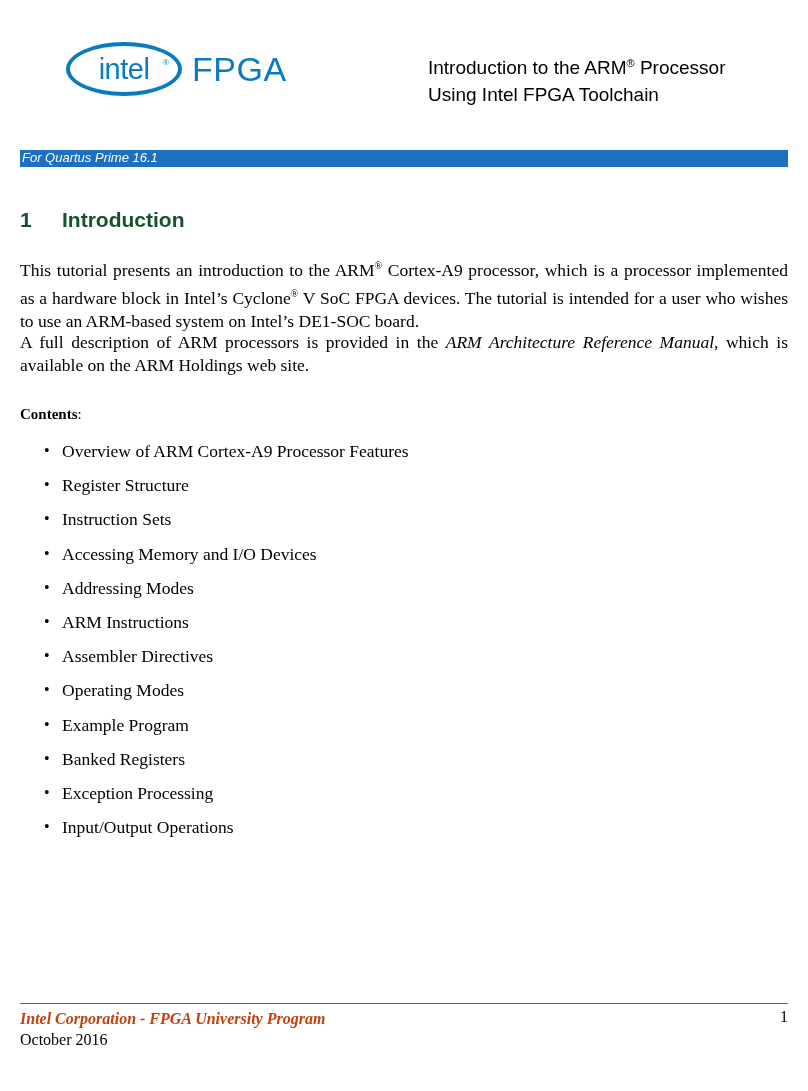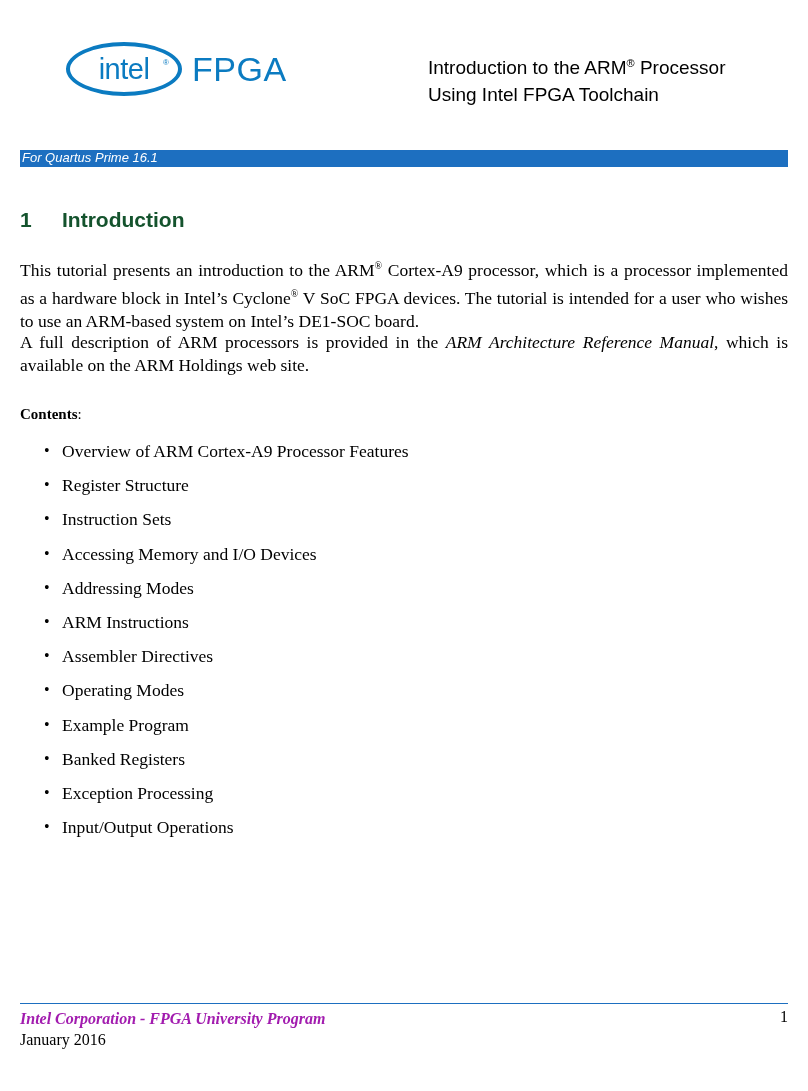--- a/index.html
+++ b/index.html
@@ -179,21 +179,21 @@
     background: #1d6fc0;
   }
   .footer-left {
     position: absolute;
     left: 20px;
     top: 1008px;
     font-size: 16px;
     line-height: 21px;
   }
   .footer-org {
-    color: #a21caf;
+    color: #c2410c;
     font-weight: bold;
     font-style: italic;
   }
   .footer-date {
     color: #000;
   }
   .footer-page {
     position: absolute;
     right: 20px;
     top: 1008px;
@@ -251,17 +251,17 @@
     <li><span>Operating Modes</span></li>
     <li><span>Example Program</span></li>
     <li><span>Banked Registers</span></li>
     <li><span>Exception Processing</span></li>
     <li><span>Input/Output Operations</span></li>
   </ul>
 
   <div class="footer-rule"></div>
   <div class="footer-left">
     <div class="footer-org">Intel Corporation - FPGA University Program</div>
-    <div class="footer-date">January 2016</div>
+    <div class="footer-date">October 2016</div>
   </div>
   <div class="footer-page">1</div>
 
 </div>
 
 </body></html>

